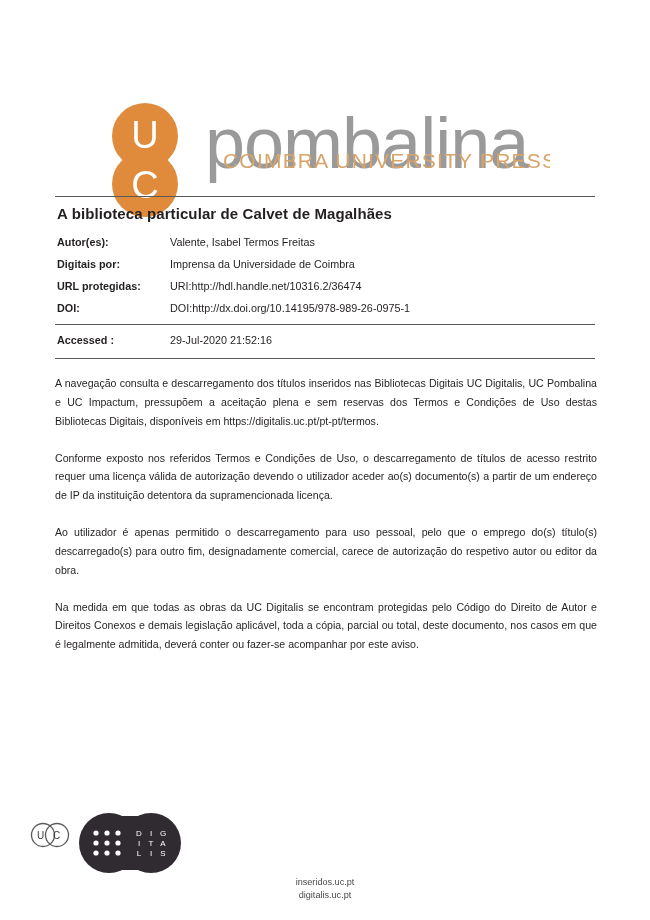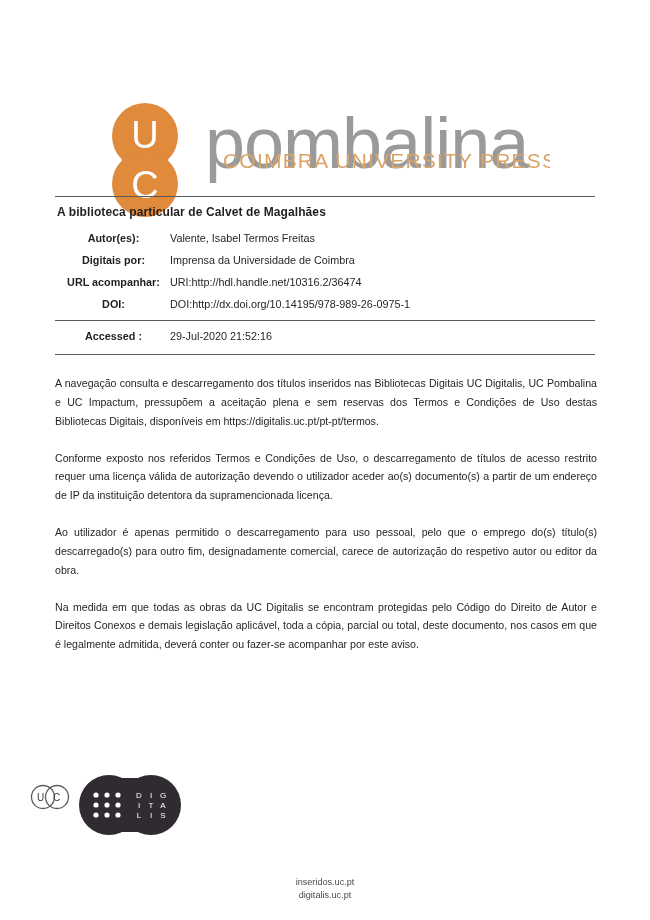--- a/index.html
+++ b/index.html
@@ -51,21 +51,21 @@
   
   .meta {
     position: absolute;
     left: 55px;
     top: 196px;
     width: 540px;
     border-top: 1.4px solid #58595b;
     border-bottom: 1.4px solid #58595b;
   }
   .meta-title {
-    font-size: 12px;
+    font-size: 15px;
     font-weight: bold;
     letter-spacing: 0.1px;
     padding: 8px 0 9px 2px;
     line-height: 1.2;
   }
   .meta-row {
     display: flex;
     align-items: flex-start;
     padding: 2px 0 3px 2px;
   }
@@ -75,21 +75,20 @@
     padding-bottom: 9px;
     margin-top: 4px;
   }
   .meta-label {
     width: 113px;
     flex: 0 0 113px;
     font-size: 10.8px;
     font-weight: bold;
     line-height: 1.48;
     padding-top: 1px;
-    text-align: center;
   }
   .meta-value {
     flex: 1 1 auto;
     font-size: 10.8px;
     line-height: 1.48;
     padding-top: 1px;
     word-break: break-word;
   }
 
   
@@ -104,21 +103,21 @@
     line-height: 1.78;
     text-align: justify;
     margin: 0 0 18px 0;
   }
   .para:last-child { margin-bottom: 16px; }
 
   
   .footer-marks {
     position: absolute;
     left: 28px;
-    top: 774px;
+    top: 812px;
     width: 200px;
     height: 80px;
   }
   .uc-small {
     position: absolute;
     left: 0px;
     top: 8px;
     width: 44px;
     height: 30px;
   }
@@ -174,21 +173,21 @@
       <div class="meta-label">Autor(es):</div>
       <div class="meta-value">Valente, Isabel Termos Freitas</div>
     </div>
 
     <div class="meta-row">
       <div class="meta-label">Digitais por:</div>
       <div class="meta-value">Imprensa da Universidade de Coimbra</div>
     </div>
 
     <div class="meta-row">
-      <div class="meta-label">URL acompanhar:</div>
+      <div class="meta-label">URL protegidas:</div>
       <div class="meta-value">URI:http://hdl.handle.net/10316.2/36474</div>
     </div>
 
     <div class="meta-row">
       <div class="meta-label">DOI:</div>
       <div class="meta-value">DOI:http://dx.doi.org/10.14195/978-989-26-0975-1</div>
     </div>
 
     <div class="meta-row accessed">
       <div class="meta-label">Accessed :</div>

